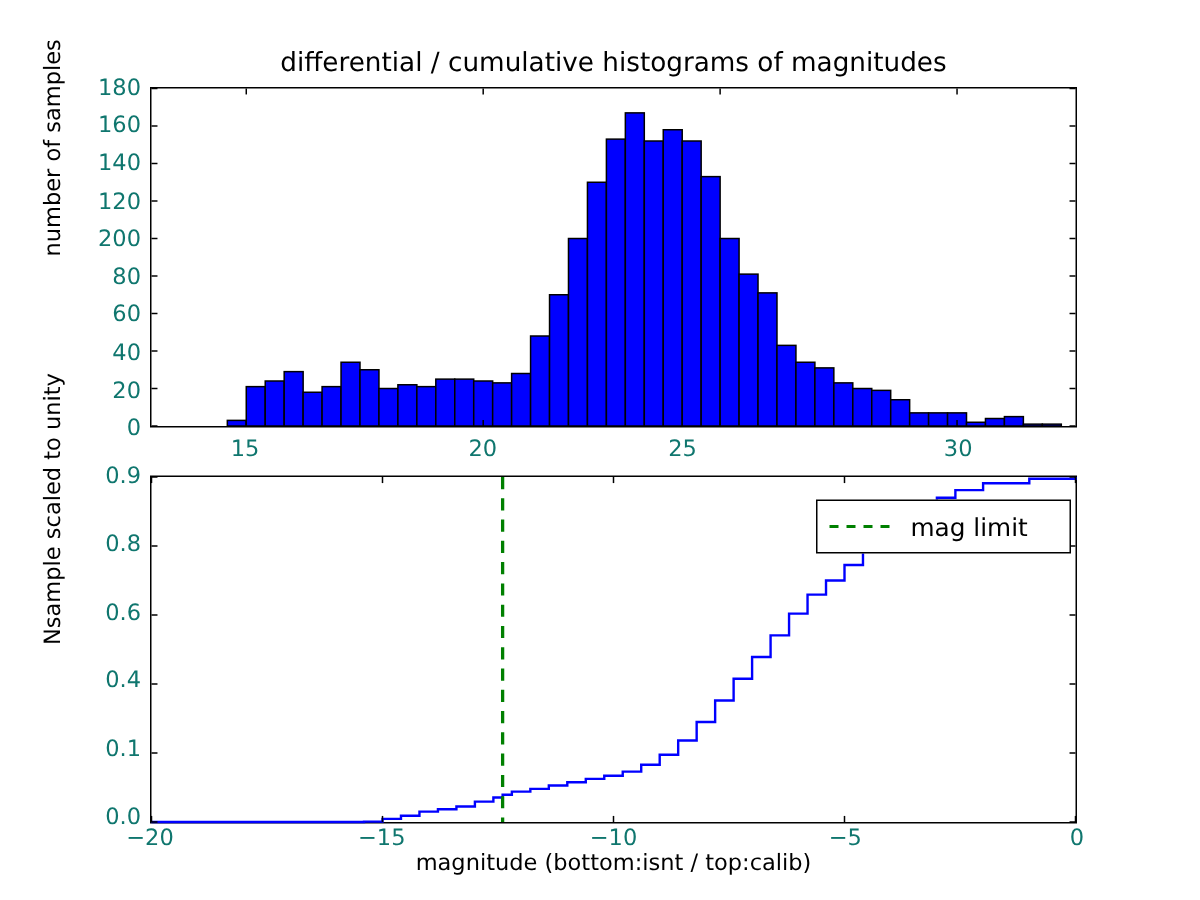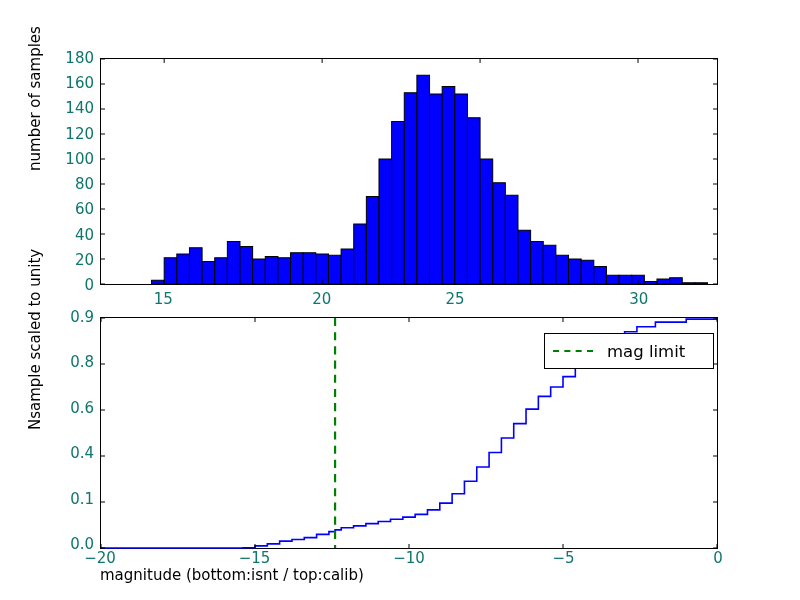--- a/index.html
+++ b/index.html
@@ -73,20 +73,21 @@
   #ylabel-bottom {
     left: 26px;
     top: 430px;
     transform: rotate(-90deg);
   }
   #xlabel-bottom {
     position: absolute;
     left: 100px;
     top: 566px;
     width: 618px;
+    text-align: center;
     font-size: 15px;
     color: #000000;
     white-space: nowrap;
   }
   .tick-label {
     position: absolute;
     font-size: 15px;
     color: #0f766e;
     white-space: nowrap;
   }
@@ -121,20 +122,21 @@
     font-size: 16.5px;
     color: #000000;
     white-space: nowrap;
   }
 </style>
 </head>
 <body>
 
 <div id="figure">
 
+  <div id="fig-title">differential / cumulative histograms of magnitudes</div>
 
   <div class="ylabel" id="ylabel-top">number of samples</div>
   <div class="ylabel" id="ylabel-bottom">Nsample scaled to unity</div>
   <div id="xlabel-bottom">magnitude (bottom:isnt / top:calib)</div>
 
   <div class="axes" id="axes-top">
     <svg class="plot-svg" id="svg-top" viewBox="0 0 618 227" preserveAspectRatio="none">
         <g>
           <rect x="50.71" y="223.22" width="12.68" height="3.78" fill="#0000ff" stroke="#000000" stroke-width="1"></rect>
           <rect x="63.38" y="200.52" width="12.68" height="26.48" fill="#0000ff" stroke="#000000" stroke-width="1"></rect>
@@ -253,21 +255,21 @@
   <div id="ticklabels">
       <div class="tick-label xtick-label" style="left: 163.385px; top: 290px;">15</div>
       <div class="tick-label xtick-label" style="left: 321.846px; top: 290px;">20</div>
       <div class="tick-label xtick-label" style="left: 455px; top: 290px;">25</div>
       <div class="tick-label xtick-label" style="left: 638.769px; top: 290px; text-align: center;">30</div>
       <div class="tick-label ytick-label" style="left: 94px; top: 285px;">0</div>
       <div class="tick-label ytick-label" style="left: 94px; top: 259.778px;">20</div>
       <div class="tick-label ytick-label" style="left: 94px; top: 234.556px;">40</div>
       <div class="tick-label ytick-label" style="left: 94px; top: 209.333px;">60</div>
       <div class="tick-label ytick-label" style="left: 94px; top: 184.111px;">80</div>
-      <div class="tick-label ytick-label" style="left: 94px; top: 158.889px;">100</div>
+      <div class="tick-label ytick-label" style="left: 94px; top: 158.889px;">200</div>
       <div class="tick-label ytick-label" style="left: 94px; top: 133.667px;">120</div>
       <div class="tick-label ytick-label" style="left: 94px; top: 108.444px;">140</div>
       <div class="tick-label ytick-label" style="left: 94px; top: 83.2222px;">160</div>
       <div class="tick-label ytick-label" style="left: 94px; top: 58px;">180</div>
       <div class="tick-label xtick-label" style="left: 100px; top: 549px;">−20</div>
       <div class="tick-label xtick-label" style="left: 254.5px; top: 549px;">−15</div>
       <div class="tick-label xtick-label" style="left: 409px; top: 549px;">−10</div>
       <div class="tick-label xtick-label" style="left: 563.5px; top: 549px;">−5</div>
       <div class="tick-label xtick-label" style="left: 718px; top: 549px;">0</div>
       <div class="tick-label ytick-label" style="left: 94px; top: 544px;">0.0</div>

